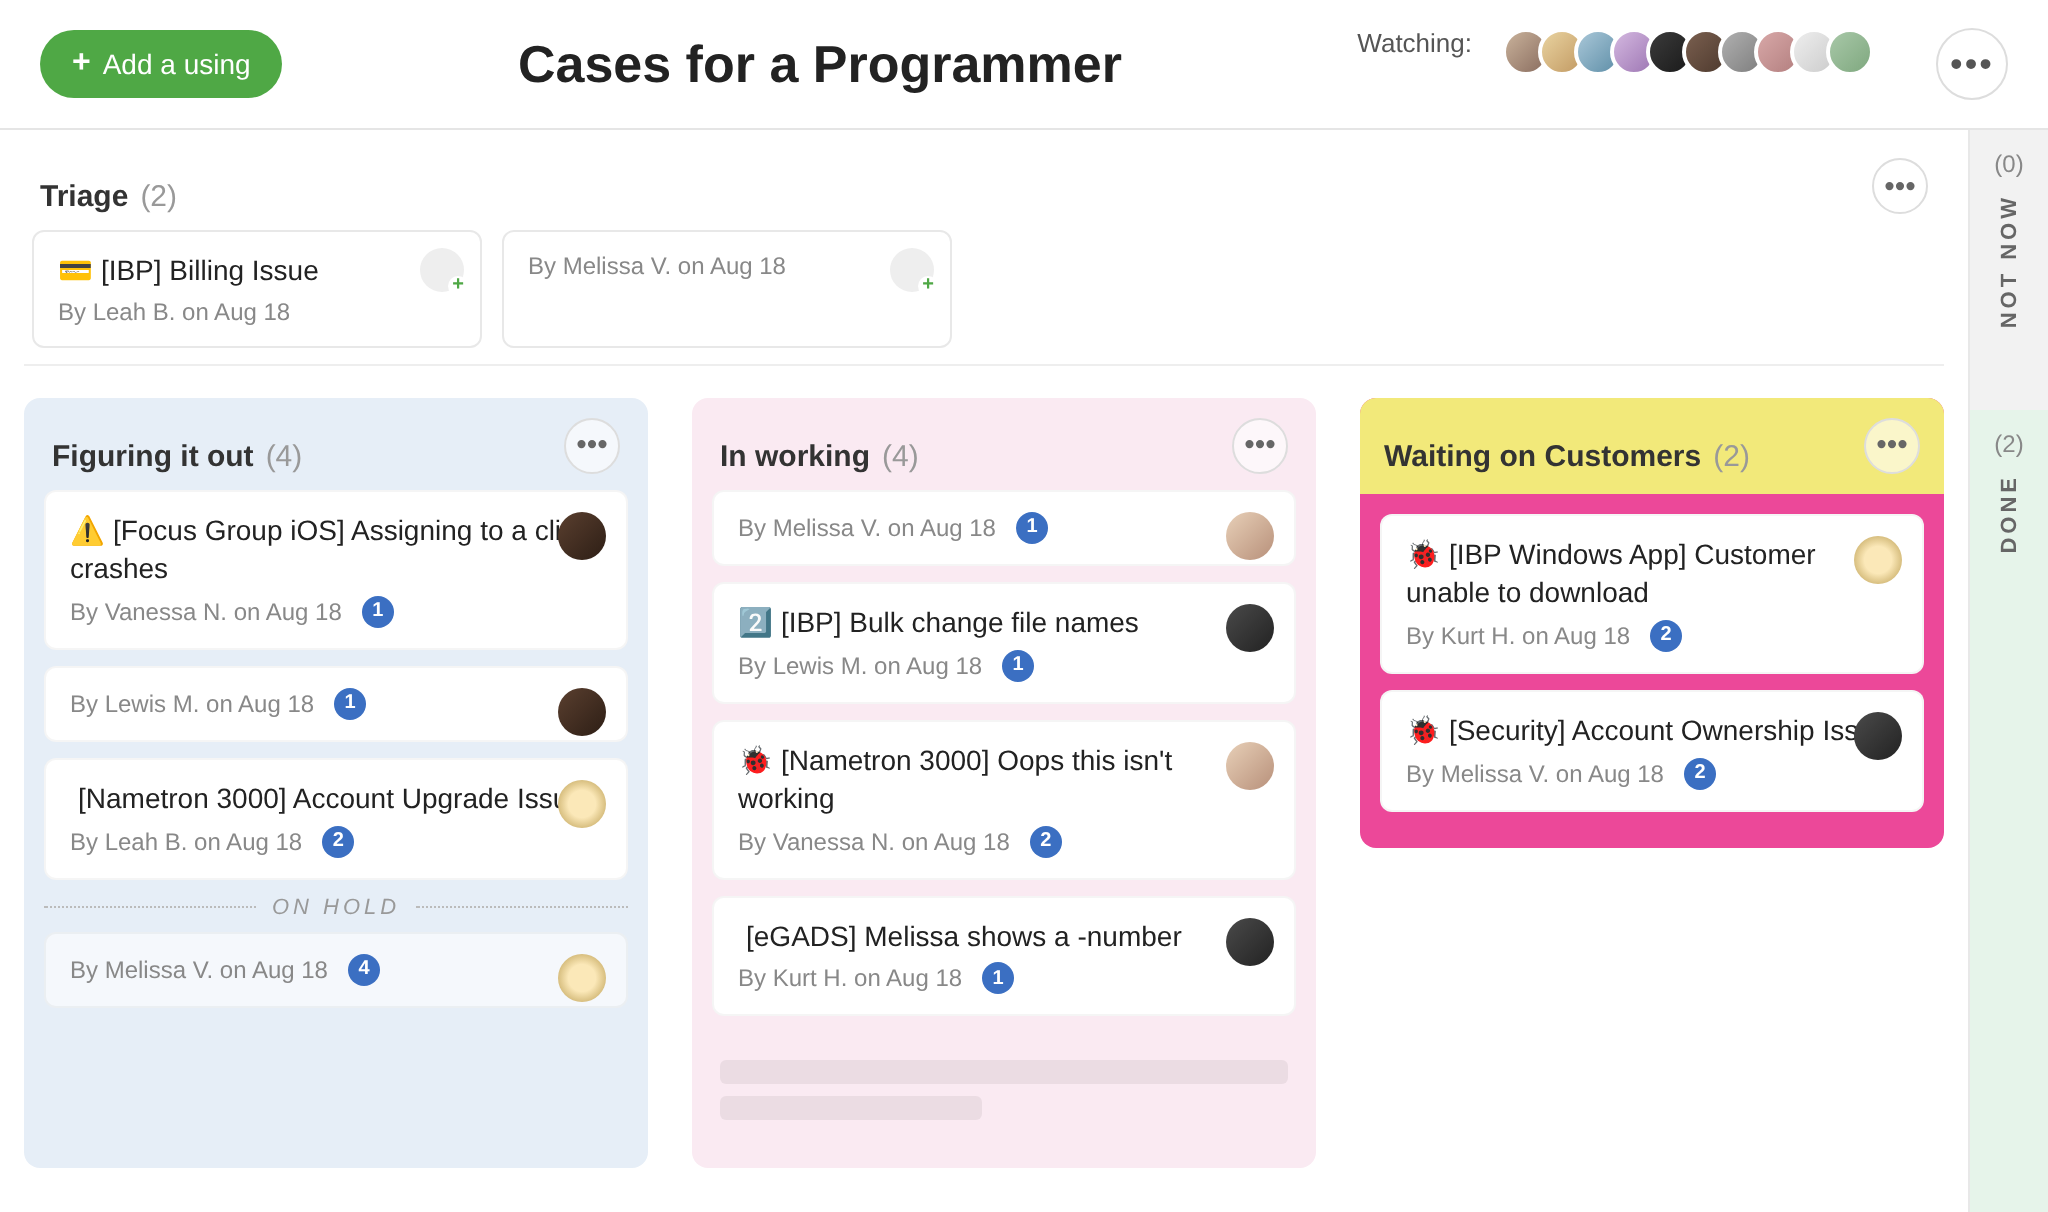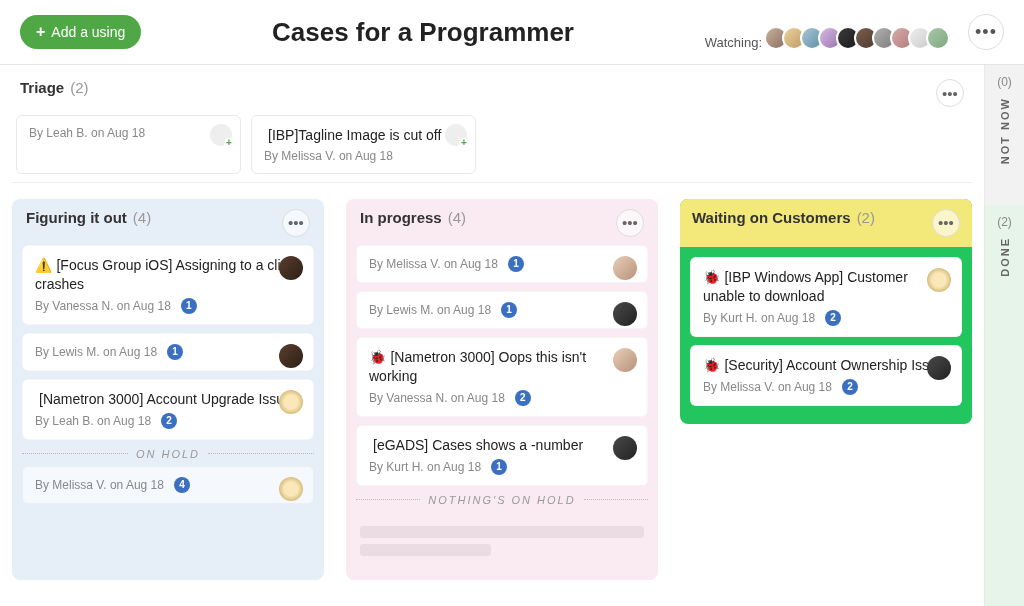--- a/index.html
+++ b/index.html
@@ -33,22 +33,22 @@
   .add-card-btn .plus { font-size: 16px; font-weight: bold; }
   .page-title {
     flex: 1;
     text-align: center;
     font-size: 26px;
     font-weight: 700;
     color: #222;
   }
   .watching-wrap {
     display: flex;
-    align-items: flex-end;
-    gap: 8px;
+    align-items: flex-start;
+    gap: 21px;
   }
   .watching-label { font-size: 13px; color: #555; }
   .watchers { display: flex; }
   .watcher {
     width: 24px; height: 24px; border-radius: 50%;
     margin-left: -6px;
     border: 2px solid #fff;
     background: linear-gradient(135deg,#c9b29b,#8a6d5f);
   }
   .watcher:nth-child(2){background:linear-gradient(135deg,#e9d3a0,#c29a63);}
@@ -101,21 +101,21 @@
     font-size: 11px;
     letter-spacing: 2px;
     color: #666;
     font-weight: 600;
   }
   .triage-section {
     padding: 14px 4px 8px 4px;
     border-bottom: 1px solid #eee;
   }
   .sec-header {
-    display:flex; align-items:flex-start; gap:6px; margin-bottom: 8px;
+    display:flex; align-items:flex-end; gap:6px; margin-bottom: 8px;
     padding: 0 4px;
   }
   .sec-title { font-size: 15px; font-weight: 700; color:#333; }
   .sec-count { color:#999; font-size: 15px; }
   .sec-more {
     margin-left:auto; width:28px; height:28px; border-radius:50%;
     border:1px solid #ddd; background:#fff; color:#666;
     display:flex; align-items:center; justify-content:center;
     font-size:15px; cursor:pointer;
   }
@@ -140,21 +140,21 @@
   .columns {
     display:flex; gap:22px; padding-top:16px;
   }
   .kcol {
     flex:1 1 0; border-radius:8px; padding:10px;
     min-height: 350px;
     position:relative;
   }
   .kcol.figuring { background:#e6eef7; }
   .kcol.inprogress { background:#faeaf2; }
-  .kcol.waiting { background:#22c55e; }
+  .kcol.waiting { background:#ec4899; }
   .kcol .sec-more { background: rgba(255,255,255,0.6); }
   .card2 {
     background:#fff; border-radius:6px; padding:10px 12px;
     margin-bottom:8px; position:relative;
     border:1px solid rgba(0,0,0,0.04);
   }
   .card-avatar {
     position:absolute; top:10px; right:10px;
     width:24px; height:24px; border-radius:50%;
     background:linear-gradient(135deg,#caa,#876);
@@ -225,25 +225,25 @@
       <div class="sec-header">
         <span class="sec-title">Triage</span>
         <span class="sec-count">(2)</span>
         <button class="sec-more">
             <span>•••</span>
           </button>
       </div>
       <div class="triage-cards">
         <div class="card">
           <div class="assign-placeholder"></div>
+          <div class="card-title"><span class="card-emoji">💳</span><span>[IBP] Billing Issue</span></div>
           <div class="card-meta">By Leah B. on Aug 18</div>
         </div>
         <div class="card">
           <div class="assign-placeholder"></div>
-          <div class="card-title"><span class="card-emoji"></span><span>[IBP]Tagline Image is cut off</span></div>
           <div class="card-meta">By Melissa V. on Aug 18</div>
         </div>
       </div>
     </div>
 
     <div class="columns">
 
       <div class="kcol figuring">
         <div class="sec-header">
           <span class="sec-title">Figuring it out</span>
@@ -285,61 +285,59 @@
           <div class="card-avatar av-sticker"></div>
           <div class="card-meta">
               <span>By Melissa V. on Aug 18</span>
               <span class="badge">4</span>
             </div>
         </div>
       </div>
 
       <div class="kcol inprogress">
         <div class="sec-header">
-          <span class="sec-title">In progress</span>
+          <span class="sec-title">In working</span>
           <span class="sec-count">(4)</span>
           <button class="sec-more">
               <span>•••</span>
             </button>
         </div>
 
         <div class="card2">
           <div class="card-avatar av-pair"></div>
           <div class="card-meta">
               <span>By Melissa V. on Aug 18</span>
               <span class="badge">1</span>
             </div>
         </div>
         <div class="card2">
           <div class="card-avatar av-gray"></div>
+          <div class="card-title"><span class="card-emoji">2️⃣</span><span>[IBP] Bulk change file names</span></div>
           <div class="card-meta">
               <span>By Lewis M. on Aug 18</span>
               <span class="badge">1</span>
             </div>
         </div>
         <div class="card2">
           <div class="card-avatar av-pair"></div>
           <div class="card-title"><span class="card-emoji">🐞</span><span>[Nametron 3000] Oops this isn't working</span></div>
           <div class="card-meta">
               <span>By Vanessa N. on Aug 18</span>
               <span class="badge">2</span>
             </div>
         </div>
         <div class="card2">
           <div class="card-avatar av-gray"></div>
-          <div class="card-title"><span class="card-emoji"></span><span>[eGADS] Cases shows a -number</span></div>
+          <div class="card-title"><span class="card-emoji"></span><span>[eGADS] Melissa shows a -number</span></div>
           <div class="card-meta">
               <span>By Kurt H. on Aug 18</span>
               <span class="badge">1</span>
             </div>
         </div>
 
-        <div class="divider-label">
-            <span>NOTHING'S ON HOLD</span>
-          </div>
         <div class="placeholder-blocks">
           <div class="ph-line"></div>
           <div class="ph-line short"></div>
         </div>
       </div>
 
       <div class="col-wrap">
         <div class="kcol waiting" style="min-height:auto;">
           <div class="sec-header">
             <span class="sec-title">Waiting on Customers</span>

